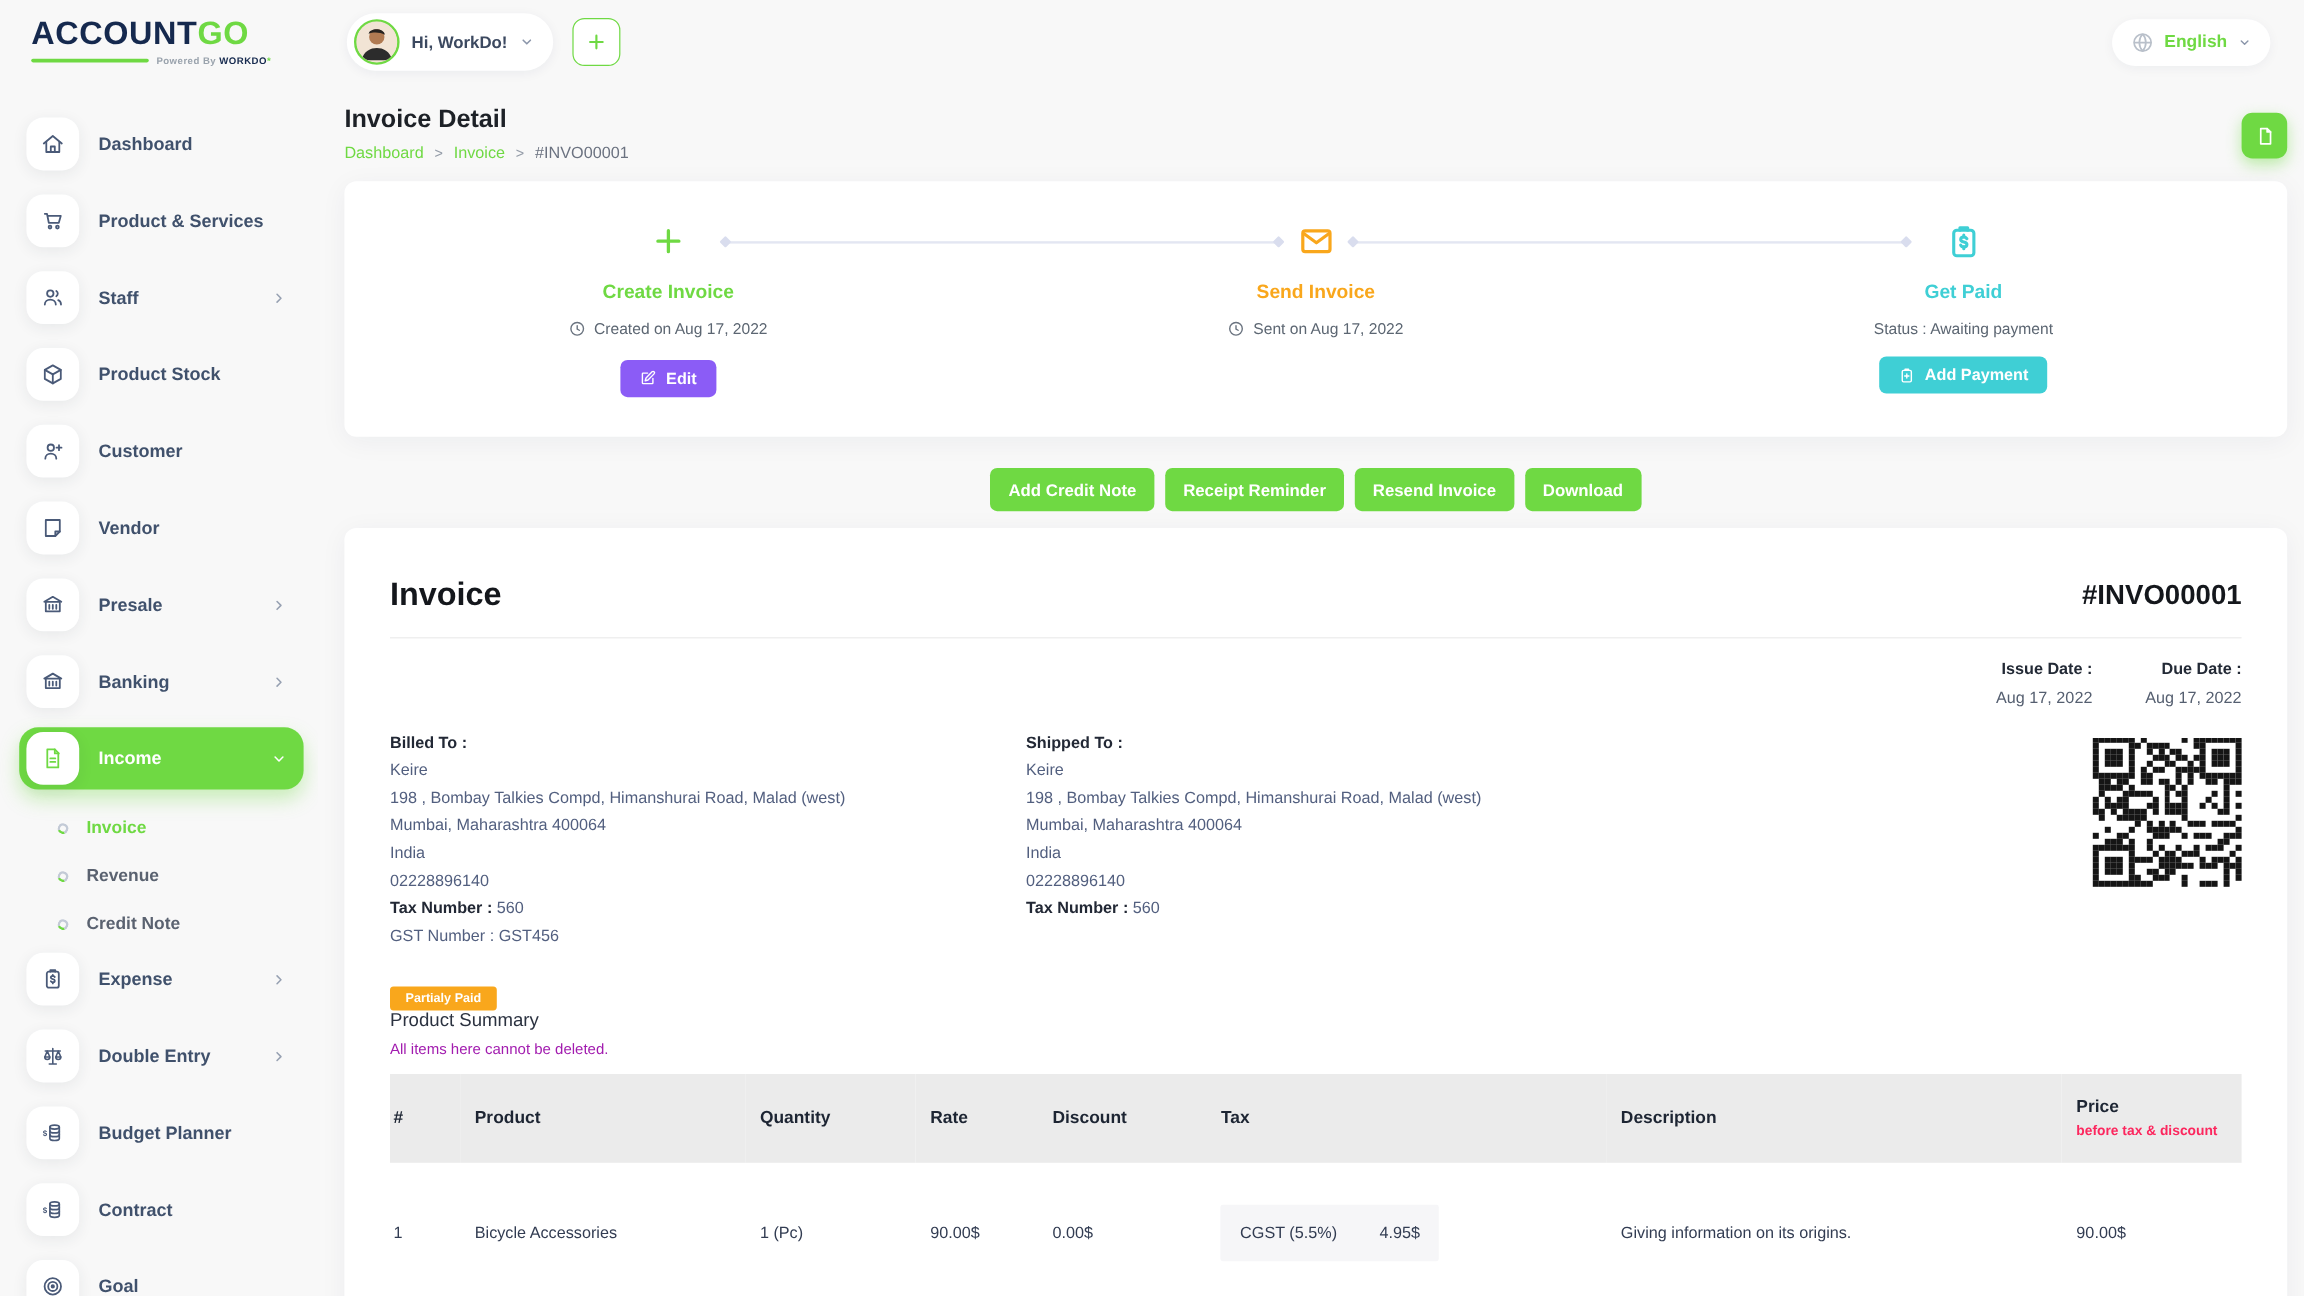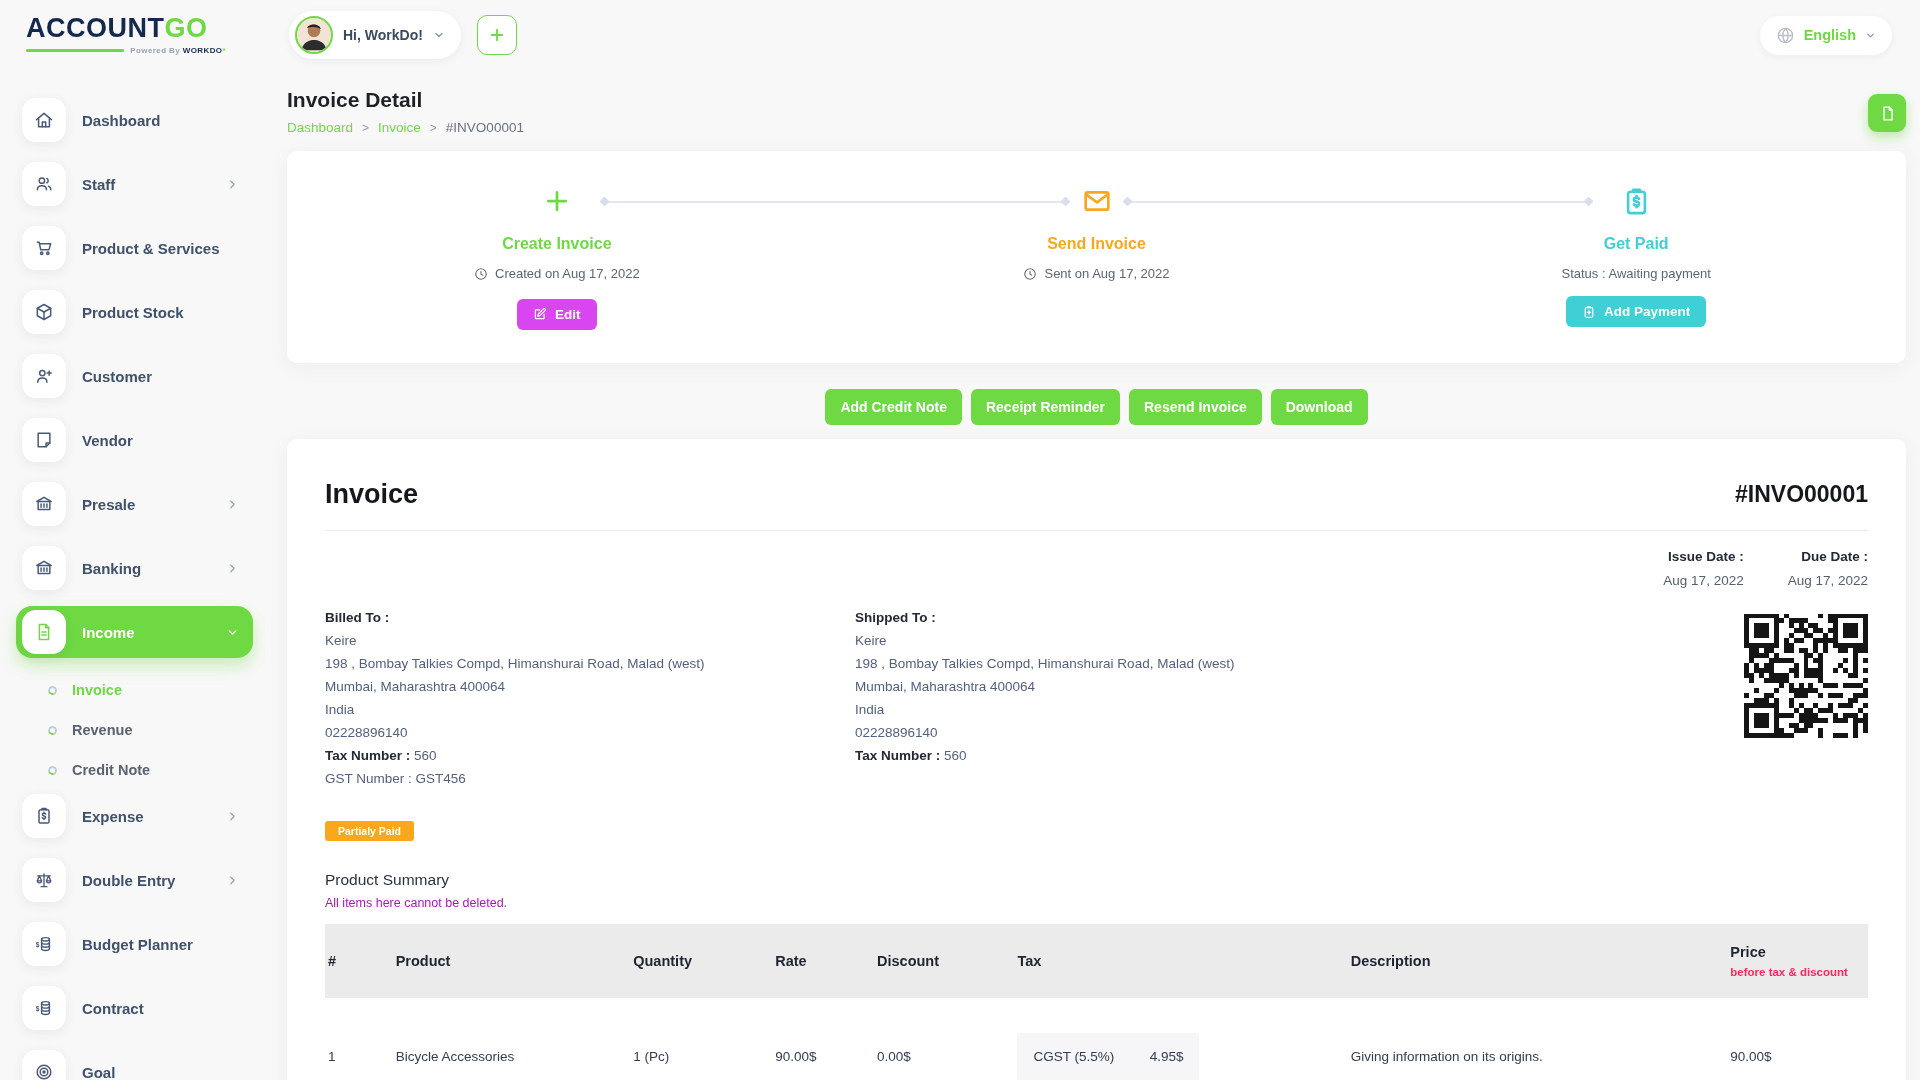--- a/index.html
+++ b/index.html
@@ -68,21 +68,21 @@
   .tl-row { display:flex; }
   .tl-step { flex:1; text-align:center; padding:32px 0 30px; }
   .tl-icon { height:36px; display:flex; align-items:center; justify-content:center; }
   .tl-title { font-size:16px; font-weight:700; margin-top:16px; }
   .tl-meta { margin-top:13px; font-size:13px; color:#5c6672; display:inline-flex; align-items:center; gap:7px; }
   .tl-meta .clock { color:#6b7480; }
   .tl-btn-row { margin-top:14px; height:34px; }
   .c-green { color:#6fd943; } .c-orange { color:#f9a71c; } .c-teal { color:#3fcfd5; }
   .btn { display:inline-flex; align-items:center; gap:8px; border:none; border-radius:6px; color:#fff;
     font-size:13.5px; font-weight:700; padding:8px 16px; cursor:pointer; font-family:inherit; }
-  .btn-green { background:#d946ef; } .btn-teal { background:#3fcfd5; }
+  .btn-green { background:#8b5cf6; } .btn-teal { background:#3fcfd5; }
   .tl-line { position:absolute; top:50px; height:2px; background:#e3e6f2; }
   .tl-line::before, .tl-line::after { content:""; position:absolute; top:-3px; width:7px; height:7px;
     background:#d9ddee; transform:rotate(45deg); border-radius:1px; }
   .tl-line::before { left:-2px; } .tl-line::after { right:-2px; }
   .tl-line.l1 { left:19.5%; width:28.7%; } .tl-line.l2 { left:51.8%; width:28.7%; }
 
   
   .actions-row { display:flex; justify-content:center; gap:9px; margin:26px 0 14px; }
   .action-btn { background:#6fd943; border:none; border-radius:6px; color:#fff; font-size:14px; font-weight:600;
     padding:10px 15px; cursor:pointer; font-family:inherit; }
@@ -100,21 +100,21 @@
   .addr-grid { display:grid; grid-template-columns:530px 1fr 170px; margin-top:22px; }
   .addr-label { font-size:13.5px; font-weight:700; color:#222835; margin-bottom:2px; }
   .addr-line { font-size:13.5px; color:#525f7f; margin-top:8px; }
   .addr-line b { color:#222835; }
   .qr-wrap { justify-self:end; margin-top:4px; }
   .qr { width:124px; height:124px; background:#fff; }
   .qr div { background:#151515; }
   .status-block { margin-top:26px; }
   .status-badge { display:inline-block; background:#f9a71c; color:#fff; font-size:10.5px; font-weight:700;
     padding:4px 13px; border-radius:3px; margin-top:9px; }
-  .summary-title { margin-top:30px; font-size:15.5px; color:#2b3240; font-weight:500; }
+  .summary-title { font-size:15.5px; color:#2b3240; font-weight:500; }
   .summary-note { margin-top:7px; font-size:12.5px; color:#a21caf; }
 
   table.items { width:100%; border-collapse:collapse; table-layout:fixed; margin-top:14px; }
   table.items th { background:#ebebeb; text-align:left; padding:20px 12px; font-size:14.5px; color:#1d2533; font-weight:700; }
   table.items th:first-child, table.items td:first-child { padding-left:3px; }
   .price-note { color:#fc275e; font-size:11.5px; font-weight:700; margin-top:6px; }
   table.items td { padding:10px 12px; font-size:13.5px; color:#323c52; vertical-align:middle; }
   table.items tbody tr { height:118px; }
   .tax-box { background:#f6f6f8; border-radius:2px; display:flex; justify-content:space-between; align-items:center;
     padding:16px 16px; width:182px; }
@@ -173,40 +173,40 @@
             <path d="M3 11.5 12 4l9 7.5"></path>
             <path d="M5.5 9.8V20h13V9.8"></path>
             <path d="M10 20v-5.5h4V20"></path>
           </svg>
         </span>
       <span class="side-label">Dashboard</span>
     </div>
     <div class="side-item">
       <span class="icon-card">
           <svg width="20" height="20" viewBox="0 0 24 24" fill="none" stroke="currentColor" stroke-width="1.8" stroke-linecap="round" stroke-linejoin="round">
+            <path d="M4 5h2.2L8 14h10l2-7H7"></path>
+            <circle cx="9.2" cy="18.3" r="1.4"></circle>
+            <circle cx="16.6" cy="18.3" r="1.4"></circle>
+          </svg>
+        </span>
+      <span class="side-label">Product &amp; Services</span>
+    </div>
+    <div class="side-item">
+      <span class="icon-card">
+          <svg width="20" height="20" viewBox="0 0 24 24" fill="none" stroke="currentColor" stroke-width="1.8" stroke-linecap="round" stroke-linejoin="round">
             <circle cx="9.5" cy="8" r="3.2"></circle>
             <path d="M4 19c0-3.1 2.5-5 5.5-5s5.5 1.9 5.5 5"></path>
             <path d="M15.5 5.3a3.2 3.2 0 0 1 0 5.4"></path>
             <path d="M17.4 14.6c1.9.8 2.8 2.3 2.8 4.4"></path>
           </svg>
         </span>
       <span class="side-label">Staff</span>
       <svg class="chev" width="13" height="13" viewBox="0 0 24 24" fill="none" stroke="currentColor" stroke-width="2.4" stroke-linecap="round" stroke-linejoin="round">
           <polyline points="9 6 15 12 9 18"></polyline>
         </svg>
-    </div>
-    <div class="side-item">
-      <span class="icon-card">
-          <svg width="20" height="20" viewBox="0 0 24 24" fill="none" stroke="currentColor" stroke-width="1.8" stroke-linecap="round" stroke-linejoin="round">
-            <path d="M4 5h2.2L8 14h10l2-7H7"></path>
-            <circle cx="9.2" cy="18.3" r="1.4"></circle>
-            <circle cx="16.6" cy="18.3" r="1.4"></circle>
-          </svg>
-        </span>
-      <span class="side-label">Product &amp; Services</span>
     </div>
     <div class="side-item">
       <span class="icon-card">
           <svg width="20" height="20" viewBox="0 0 24 24" fill="none" stroke="currentColor" stroke-width="1.8" stroke-linecap="round" stroke-linejoin="round">
             <path d="M12 3l8 4.5v9L12 21l-8-4.5v-9z"></path>
             <path d="M4 7.5l8 4.5 8-4.5"></path>
             <path d="M12 12v9"></path>
           </svg>
         </span>
       <span class="side-label">Product Stock</span>

